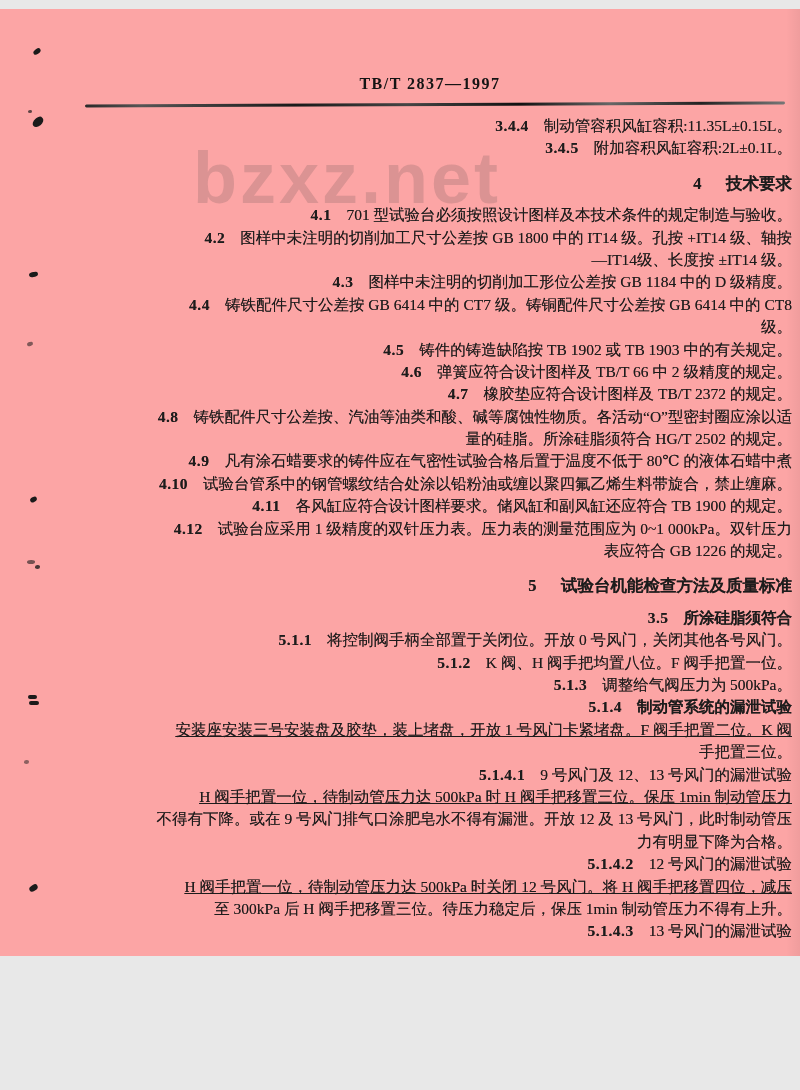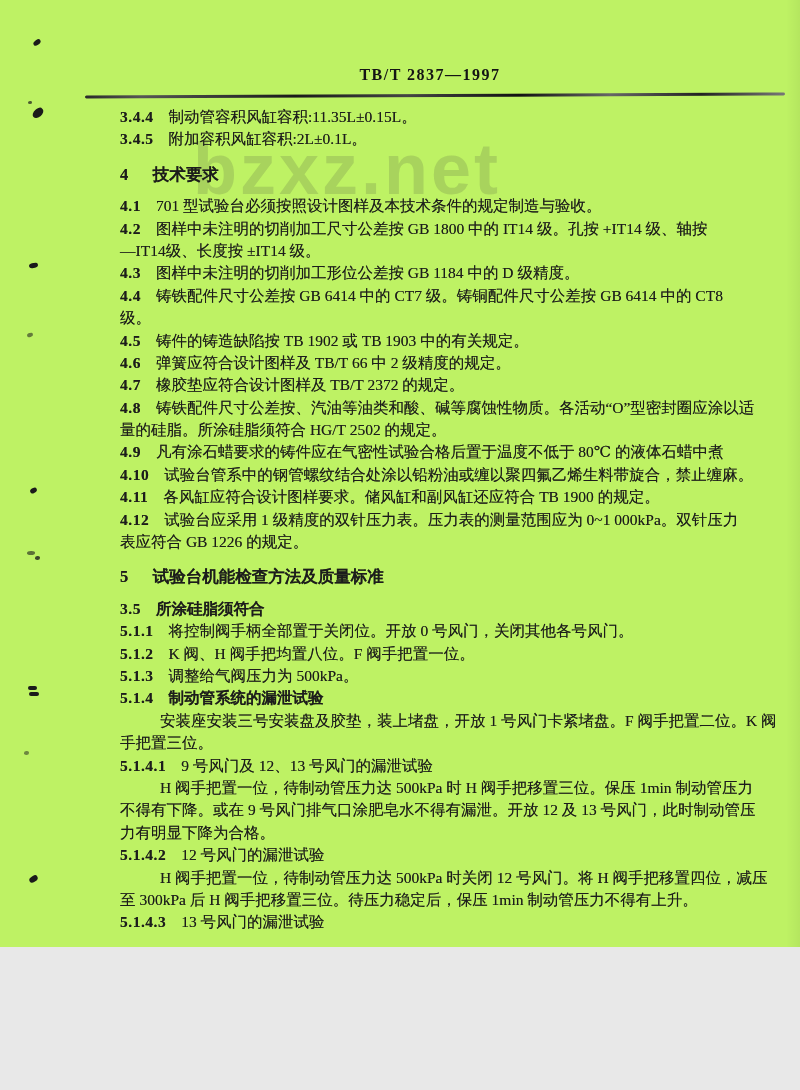--- a/index.html
+++ b/index.html
@@ -1,20 +1,20 @@
 <!DOCTYPE html>
 <html><head>
 <meta charset="utf-8">
 <style>
   html,body{margin:0;padding:0;background:#e8e8e8;}
   .page{
     position:relative;
     width:800px;height:947px;
-    margin:0 auto;
-    background:#bef264;
+    margin:9px auto;
+    background:#fca5a5;
     overflow:hidden;
     font-family:"Liberation Serif","DejaVu Serif",serif;
     color:#1d1d1d;
   }
   
   .page::after{
     content:"";position:absolute;top:0;right:0;width:14px;height:100%;
     background:linear-gradient(to right,rgba(0,0,0,0),rgba(0,0,0,0.05));
     pointer-events:none;
   }
@@ -34,35 +34,36 @@
   .watermark{
     position:absolute;top:128px;left:193px;
     font-family:"Liberation Sans","DejaVu Sans",sans-serif;
     font-size:72px;font-weight:bold;letter-spacing:3px;
     color:rgba(60,60,60,0.17);
     z-index:1;white-space:nowrap;
   }
   .content{
     position:absolute;top:106px;left:120px;width:672px;
     z-index:2;
+    text-align:right;
   }
   .line{
     position:relative;
     line-height:22.4px;height:22.4px;
     font-size:15.5px;
     white-space:nowrap;
     color:#1c1c1c;
     text-shadow:0 0 0.4px rgba(0,0,0,0.55);
   }
   .line .num{font-weight:bold;margin-right:15px;letter-spacing:0.5px;}
   .line.heading{font-weight:bold;font-size:16.5px;margin-top:13px;margin-bottom:9px;}
   .line.heading .num{margin-right:24px;}
   .line.subheading{font-weight:bold;}
   .line.gap{margin-top:4px;}
-  .line.para{text-indent:40px;}
+  .line.para{text-indent:40px;text-decoration:underline;}
   .pageno{
     position:absolute;top:986px;left:693px;
     font-size:18px;letter-spacing:2px;color:#222;z-index:2;text-decoration:underline;
   }
   .speck{
     position:absolute;background:#1b1b1b;border-radius:50% 40% 50% 45%;
     z-index:3;
   }
 </style>
 </head>

